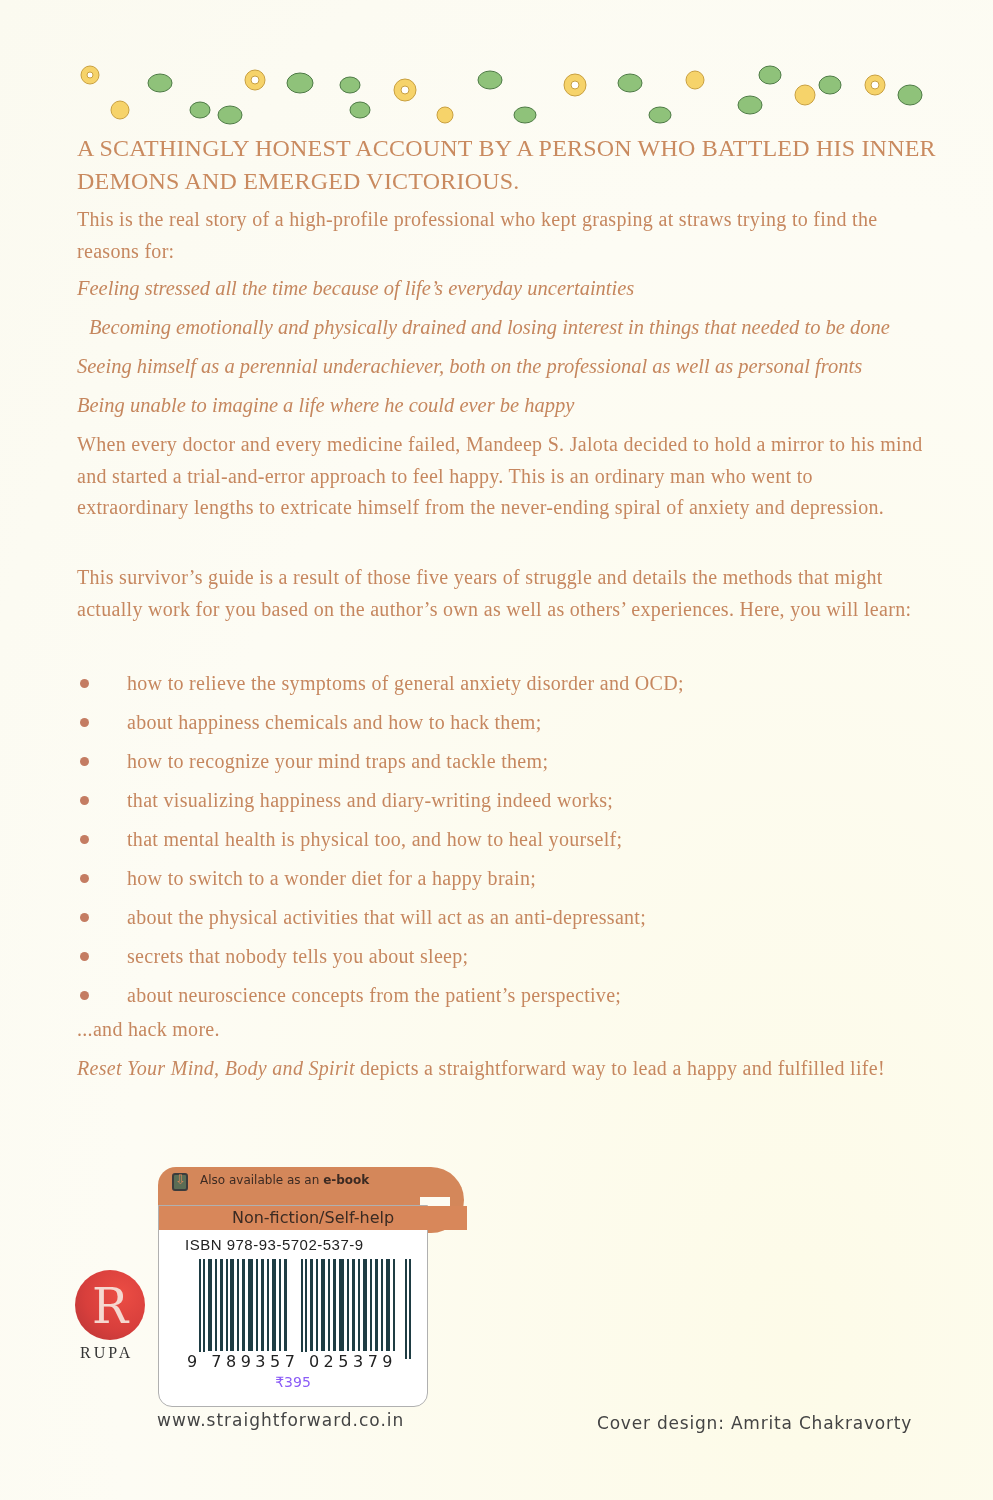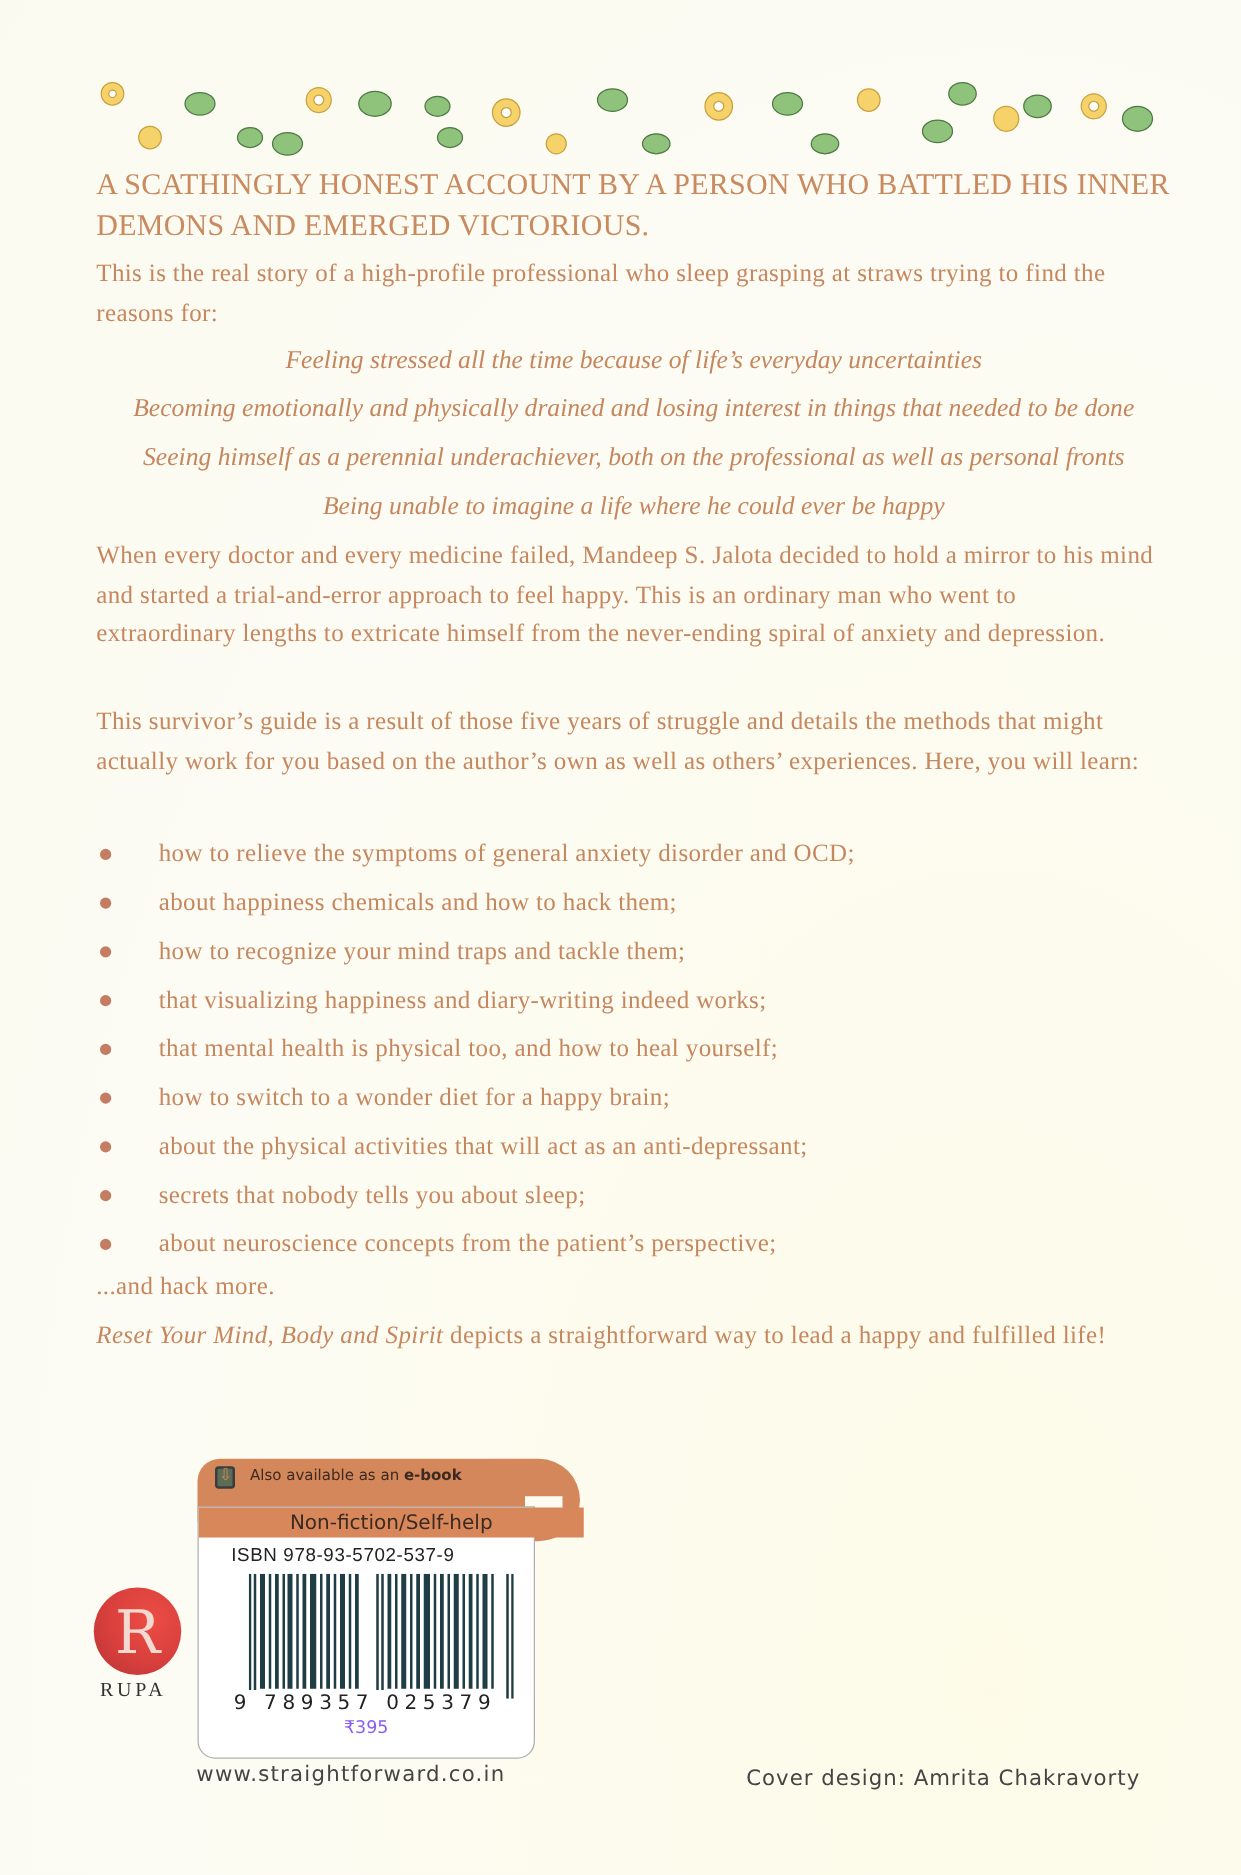--- a/index.html
+++ b/index.html
@@ -10,21 +10,21 @@
     color: #c0825e;
   }
   .page { position: absolute; inset: 0; background: radial-gradient(ellipse at 80% 90%, #fdfbe8 0%, #fdfcf4 60%, #fbfaf0 100%); }
   .garland { position: absolute; left: 70px; top: 55px; width: 860px; height: 80px; }
   .headline {
     position: absolute; left: 77px; top: 132px; width: 860px;
     font-size: 24px; line-height: 33px; letter-spacing: 0.2px;
     color: #c98a5f; font-weight: normal;
   }
   .para { position: absolute; left: 77px; width: 850px; font-size: 20px; line-height: 31.5px; color: #c6875f; letter-spacing: 0.3px; }
-  .ital { position: absolute; left: 77px; width: 860px; font-size: 20.5px; font-style: italic; color: #c5865d; text-align: center; }
+  .ital { position: absolute; left: 77px; width: 860px; font-size: 20.5px; font-style: italic; color: #c5865d; }
   .bullets { position: absolute; left: 77px; top: 664px; width: 800px; margin: 0; padding: 0; list-style: none; }
   .bullets li { height: 39px; display: flex; align-items: center; font-size: 20px; color: #c6875f; letter-spacing: 0.3px; text-align: center; }
   .bullets .dot { width: 9px; height: 9px; border-radius: 50%; background: #c47c62; margin-right: 38px; margin-left: 3px; flex: none; }
   .label-wrap { position: absolute; left: 158px; top: 1167px; width: 310px; height: 240px; }
   .ebook-band {
     position: absolute; left: 0; top: 0; width: 306px; height: 66px;
     background: #d4875a; border-radius: 18px 33px 33px 18px;
   }
   .ebook-band::after {
     content: ""; position: absolute; right: 14px; top: 30px; width: 30px; height: 28px;
@@ -88,24 +88,24 @@
           <ellipse cx="680" cy="50" rx="12" ry="9"></ellipse>
           <ellipse cx="700" cy="20" rx="11" ry="9"></ellipse>
         <ellipse cx="760" cy="30" rx="11" ry="9"></ellipse>
           <ellipse cx="840" cy="40" rx="12" ry="10"></ellipse>
       </g>
     </g>
   </svg>
 
   <div class="headline">A SCATHINGLY HONEST ACCOUNT BY A PERSON WHO BATTLED HIS INNER DEMONS AND EMERGED VICTORIOUS.</div>
 
-  <div class="para" style="top:204px;">This is the real story of a high-profile professional who sleep grasping at straws trying to find the reasons for:</div>
+  <div class="para" style="top:204px;">This is the real story of a high-profile professional who kept grasping at straws trying to find the reasons for:</div>
 
   <div class="ital" style="top:277px;">Feeling stressed all the time because of life’s everyday uncertainties</div>
-  <div class="ital" style="top:316px;">Becoming emotionally and physically drained and losing interest in things that needed to be done</div>
+  <div class="ital" style="top:316px;margin-left:12px;">Becoming emotionally and physically drained and losing interest in things that needed to be done</div>
   <div class="ital" style="top:355px;">Seeing himself as a perennial underachiever, both on the professional as well as personal fronts</div>
   <div class="ital" style="top:394px;">Being unable to imagine a life where he could ever be happy</div>
 
   <div class="para" style="top:429px;">When every doctor and every medicine failed, Mandeep S. Jalota decided to hold a mirror to his mind and started a trial-and-error approach to feel happy. This is an ordinary man who went to extraordinary lengths to extricate himself from the never-ending spiral of anxiety and depression.</div>
 
   <div class="para" style="top:562px;">This survivor’s guide is a result of those five years of struggle and details the methods that might actually work for you based on the author’s own as well as others’ experiences. Here, you will learn:</div>
 
   <ul class="bullets">
     <li>
         <span class="dot"></span>

